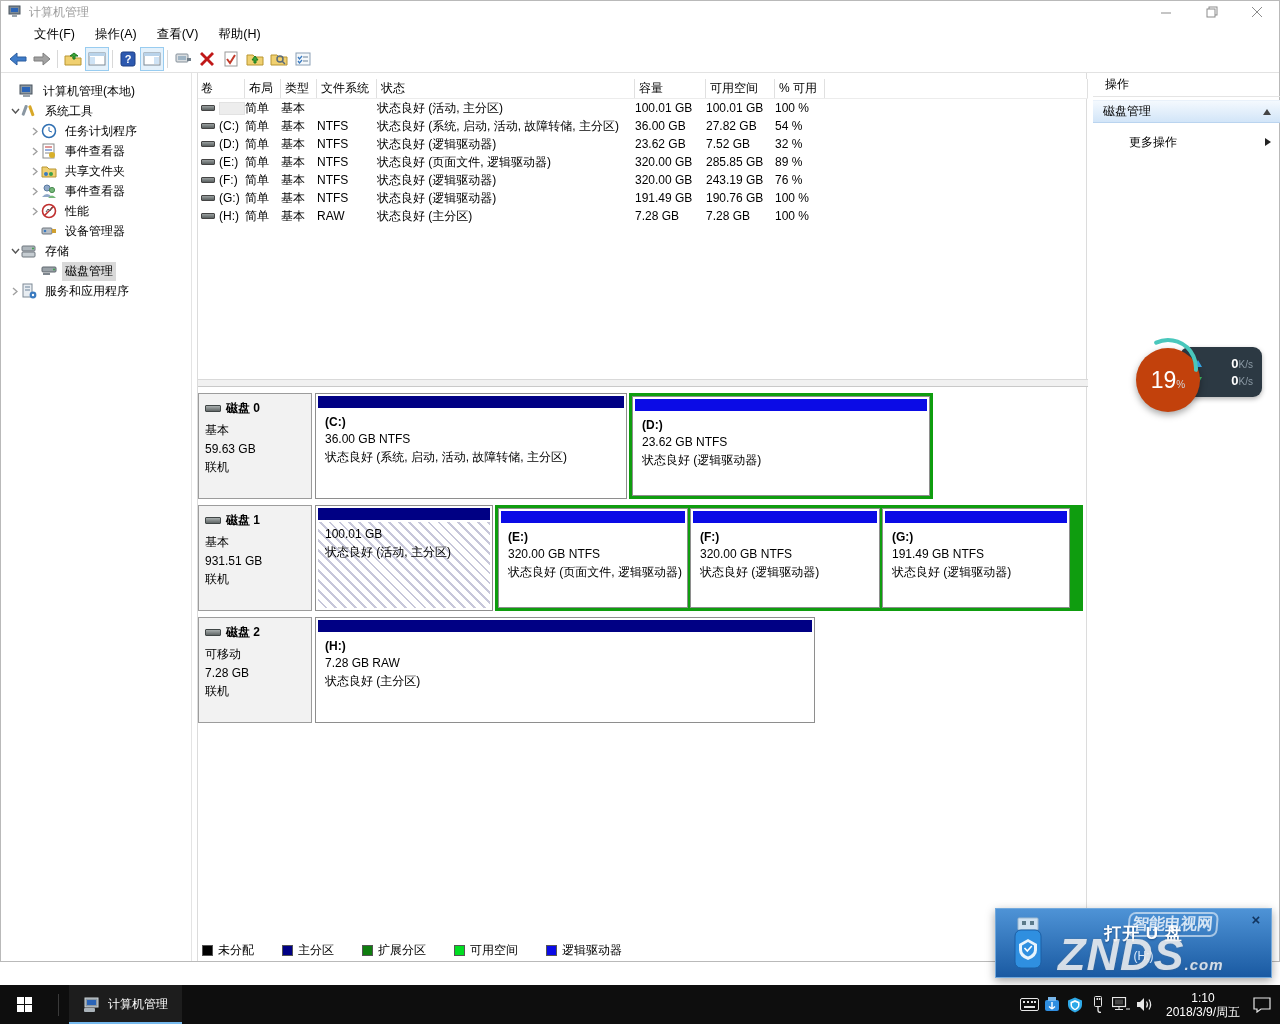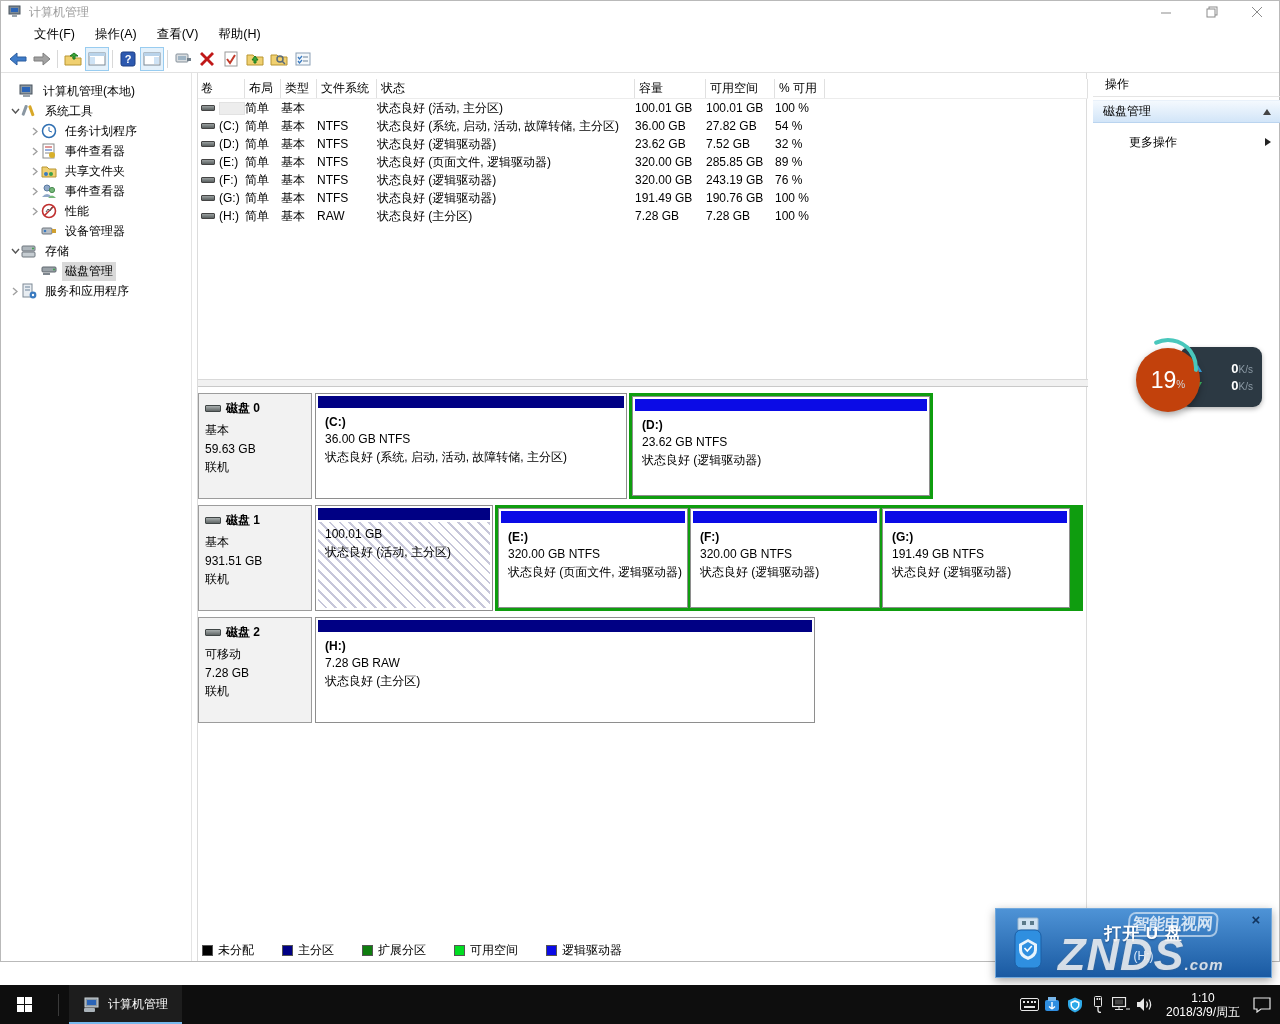--- a/index.html
+++ b/index.html
@@ -72,21 +72,21 @@
   .lg-free{background:#00dd22}.lg-logical{background:#0b0be6}
 
   
   .act-title{height:24px;line-height:23px;padding-left:12px;border-bottom:1px solid #e4e4e4;font-size:12px}
   .act-bar{margin-top:3px;height:23px;background:linear-gradient(#f4f9fe,#d2e5f8);border-top:1px solid #e9f1fa;border-bottom:1px solid #bad4ef;display:flex;align-items:center;justify-content:space-between;padding:0 10px}
   .act-more{height:22px;display:flex;align-items:center;padding-left:36px;margin-top:8px;position:relative}
   .tri-up{width:0;height:0;border-left:4px solid transparent;border-right:4px solid transparent;border-bottom:6px solid #444}
   .tri-right{width:0;height:0;border-top:4px solid transparent;border-bottom:4px solid transparent;border-left:6px solid #222;position:absolute;right:10px}
 
   
-  .sw-pill{position:absolute;left:1180px;top:347px;width:82px;height:60px;background:#2c3943;border-radius:9px;box-shadow:0 2px 5px rgba(0,0,0,.3);display:flex;flex-direction:column;justify-content:center;gap:3px;padding:0 9px 0 14px}
+  .sw-pill{position:absolute;left:1180px;top:347px;width:82px;height:50px;background:#2c3943;border-radius:9px;box-shadow:0 2px 5px rgba(0,0,0,.3);display:flex;flex-direction:column;justify-content:center;gap:3px;padding:0 9px 0 14px}
   .sw-row{display:flex;align-items:center;justify-content:space-between;height:14px}
   .sw-num{color:#fff;font-weight:bold;font-size:13px}
   .sw-unit{color:#8c9aa5;font-size:10px;font-weight:normal}
   .arr-up{width:0;height:0;border-left:4px solid transparent;border-right:4px solid transparent;border-bottom:7px solid #35a7e8}
   .arr-down{width:0;height:0;border-left:4px solid transparent;border-right:4px solid transparent;border-top:7px solid #3fbf63}
   .sw-circle{position:absolute;left:1136px;top:348px;width:64px;height:64px;border-radius:50%;background:#c2410c;box-shadow:0 3px 7px rgba(0,0,0,.35);display:flex;align-items:baseline;justify-content:center}
   .sw-pct{color:#fff;font-size:23px;font-weight:300;line-height:64px}
   .sw-pct-u{color:#cfd6da;font-size:10px}
   .sw-arc{position:absolute;left:1136px;top:336px}
 

